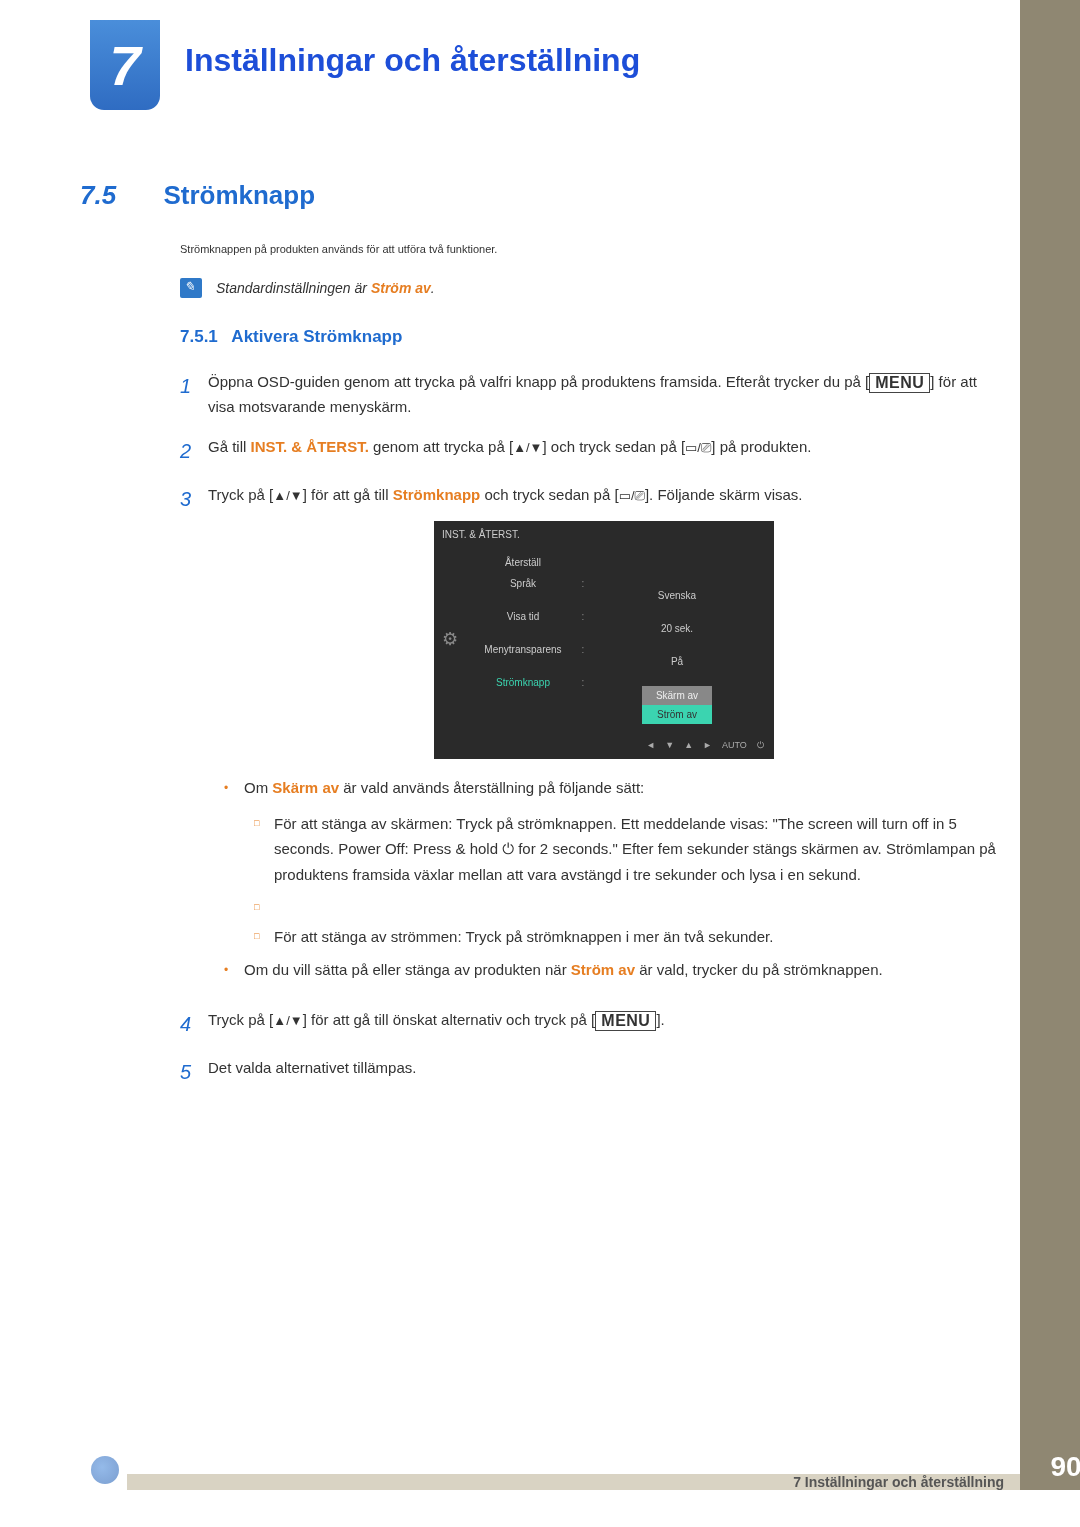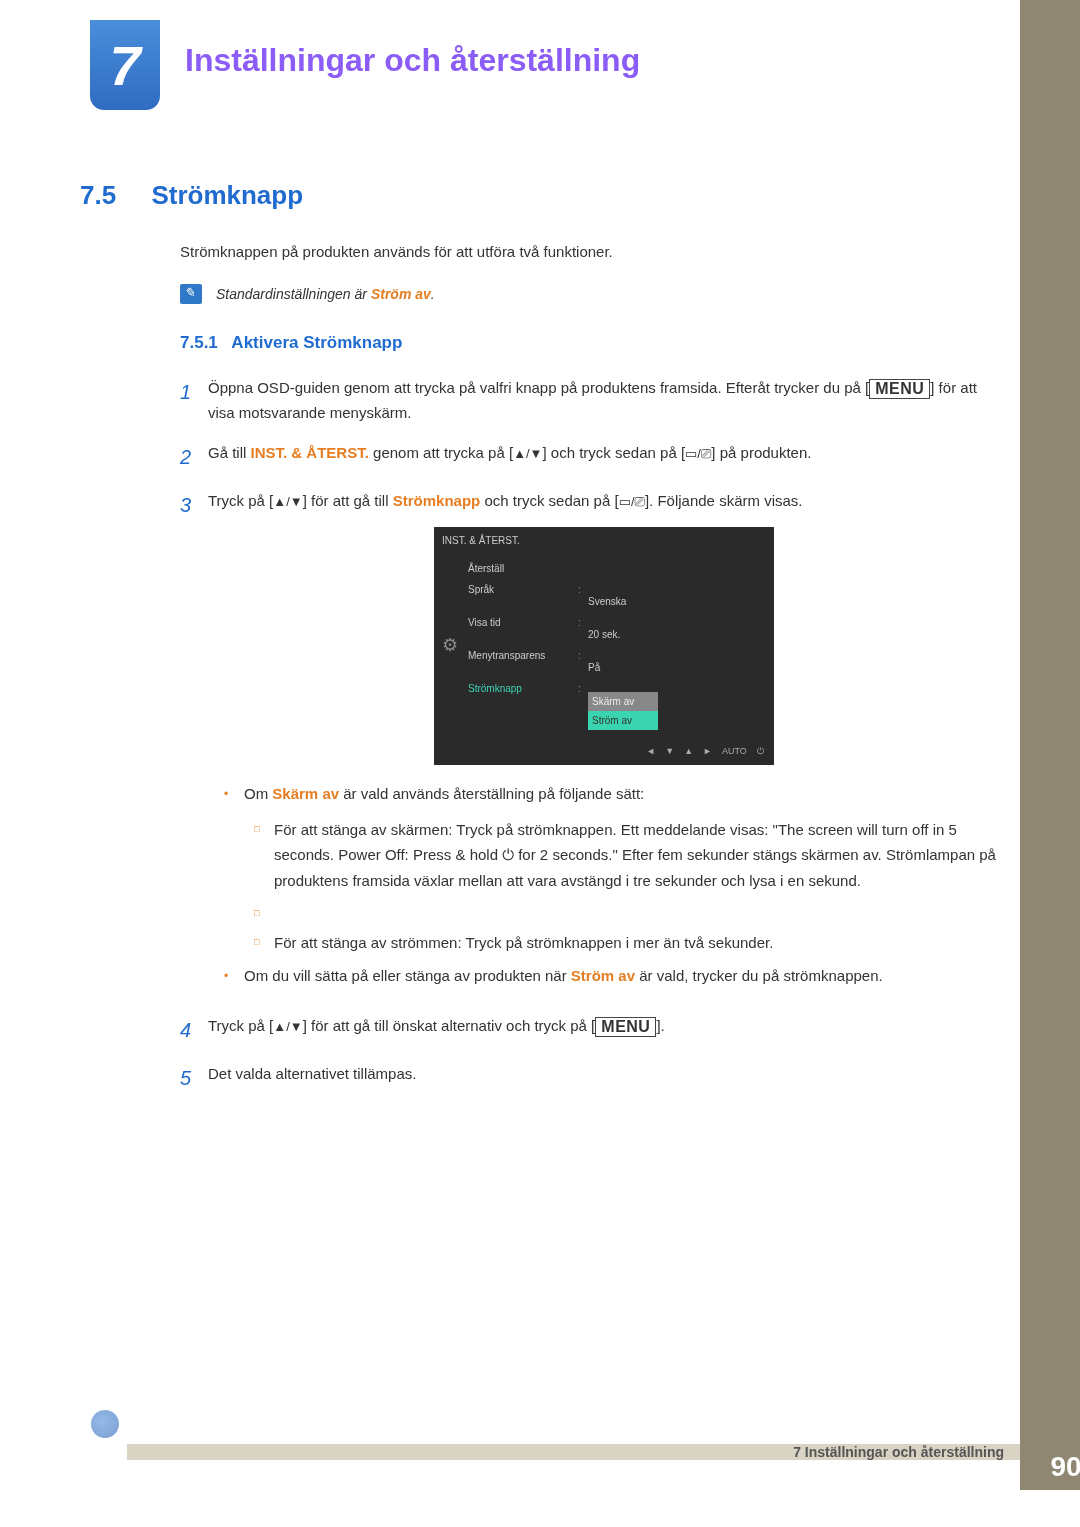--- a/index.html
+++ b/index.html
@@ -36,37 +36,37 @@
     font-weight: bold;
     display: flex;
     align-items: center;
     justify-content: center;
     font-style: italic;
   }
   .chapter-title {
     position: absolute;
     left: 125px; top: 32px;
     font-size: 32px;
-    color: #8b5cf6;
+    color: #1d4ed8;
     font-weight: bold;
   }
   .section {
     position: absolute;
     left: 20px; top: 170px;
     width: 920px;
   }
   .section-heading {
     color: #1f6bcf;
     font-size: 26px;
     font-weight: bold;
     margin-bottom: 30px;
   }
-  .section-num { margin-right: 28px; }
+  .section-num { margin-right: 40px; font-style: italic; }
   .body-p {
-    font-size: 15px;
+    font-size: 11px;
     margin-left: 100px;
     margin-bottom: 20px;
     line-height: 1.5;
   }
   .note-row {
     display: flex;
     align-items: flex-start;
     margin-left: 100px;
     margin-bottom: 28px;
     font-style: italic;
@@ -142,21 +142,21 @@
     width: 26px;
     display: flex;
     align-items: center;
   }
   .osd-gear::before {
     content: "⚙";
     color: #888;
     font-size: 18px;
   }
   .osd-rows { flex: 1; }
-  .osd-row { display: flex; padding: 2px 0; }
+  .osd-row { display: flex; padding: 2px 0; text-align: center; }
   .osd-row .lbl { width: 110px; }
   .osd-row .col { color: #888; width: 10px; }
   .osd-row .val { flex: 1; margin-top: 12px; }
   .osd-row.hl .lbl { color: #3bd4b0; }
   .osd-opt {
     background: #888;
     color: #eee;
     padding: 1px 4px;
     display: inline-block;
     width: 70px;
@@ -199,21 +199,21 @@
     width: 20px; flex-shrink: 0;
     color: #e67e22;
     font-size: 9px;
     padding-top: 5px;
   }
   .footer {
     position: absolute;
     bottom: 0; left: 7px; right: 0;
     height: 46px;
     display: flex;
-    align-items: flex-start;
+    align-items: flex-end;
   }
   .footer-bar {
     flex: 1;
     background: #d9d3c3;
     display: flex;
     align-items: center;
     justify-content: flex-end;
     padding-right: 16px;
     font-size: 14px;
     color: #555;

